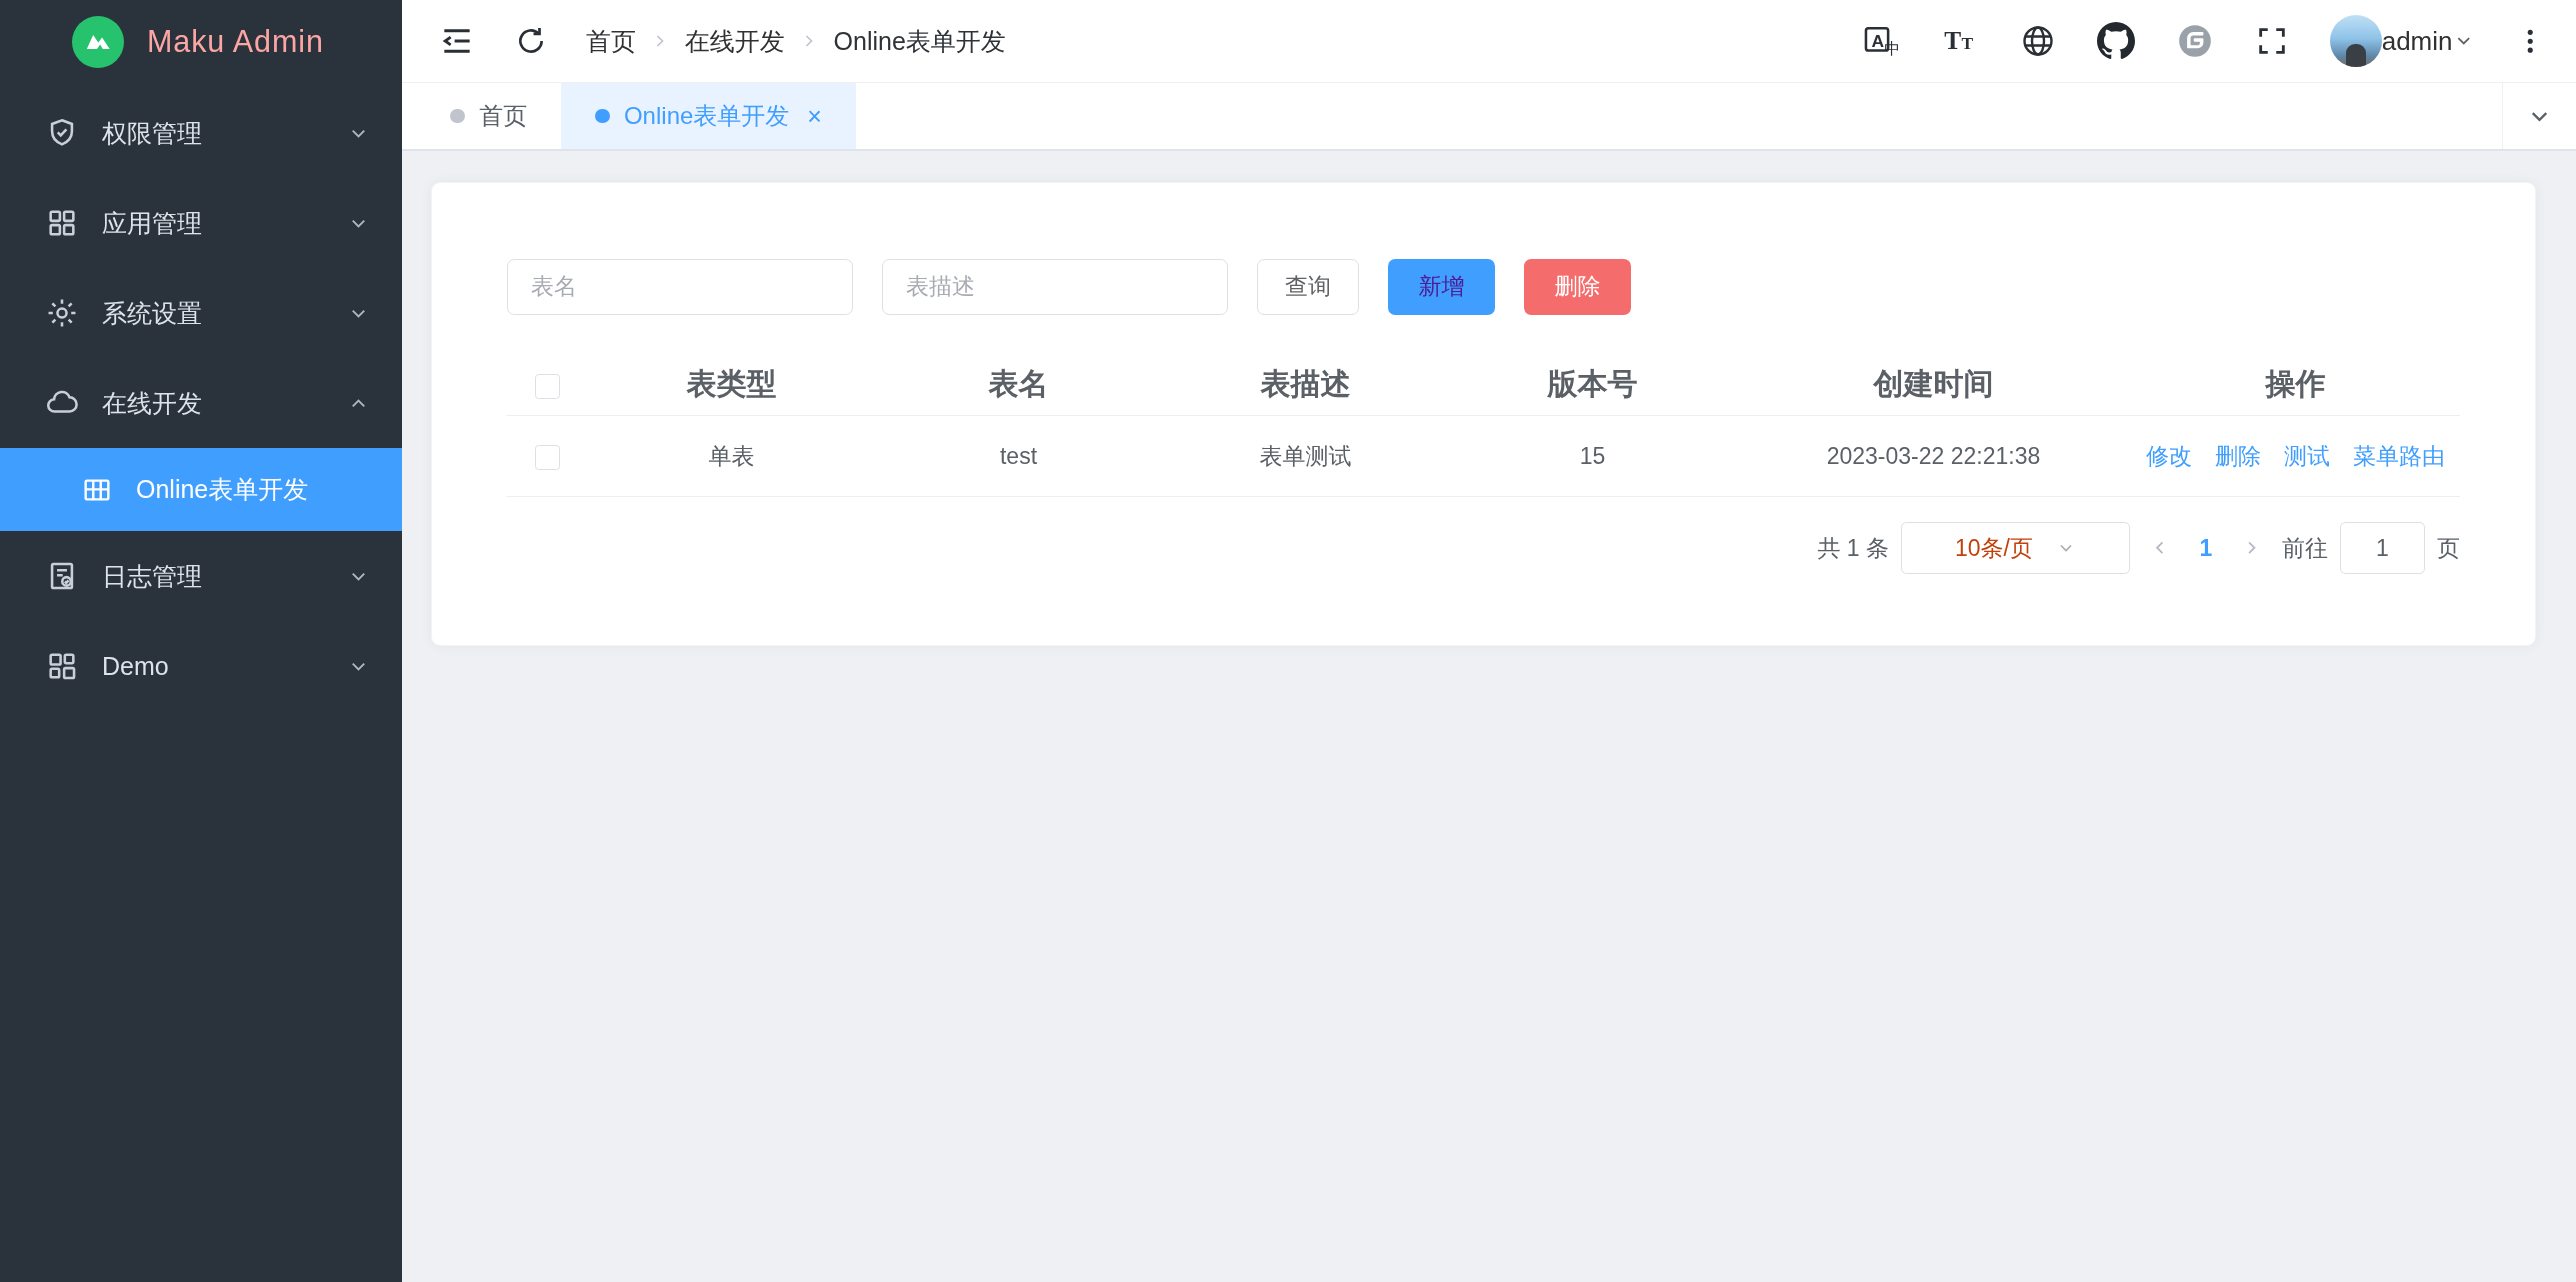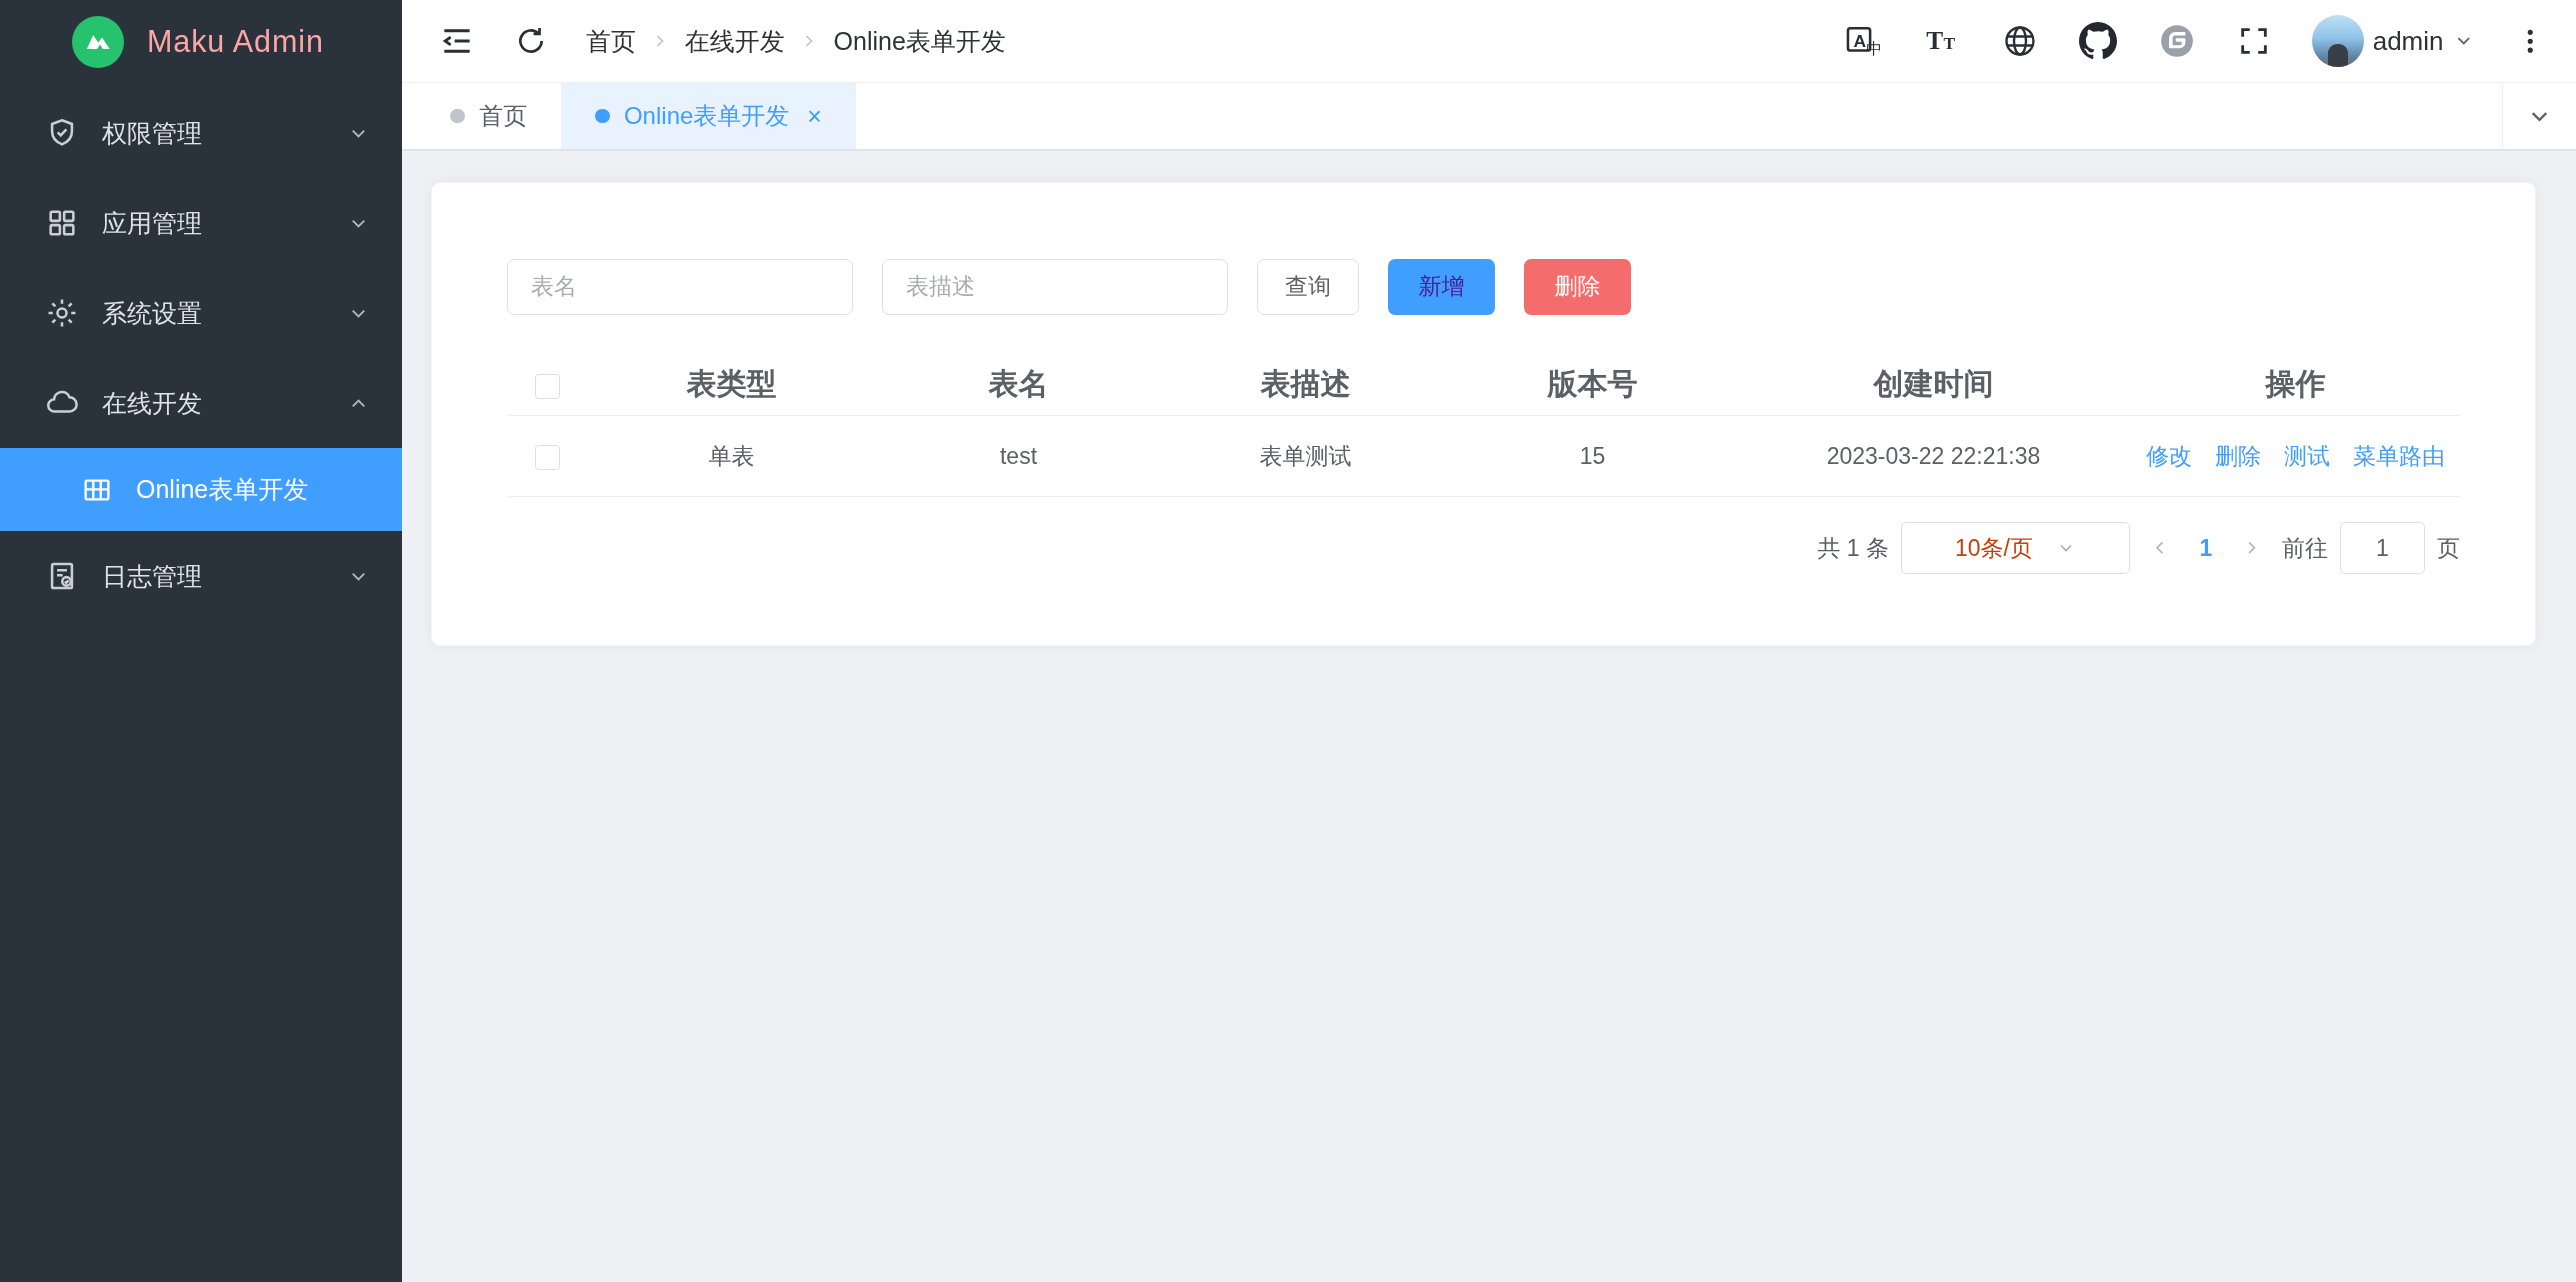--- a/index.html
+++ b/index.html
@@ -35,21 +35,21 @@
   .topbar-left { display:flex; align-items:center; gap:38px; }
   .breadcrumb { display:flex; align-items:center; gap:14.4px; font-size:25px; color:#303133; }
   .crumb { cursor:pointer; }
   .crumb-sep { width:20px; height:20px; color:#c0c4cc; }
   .crumb-last { color:#2f3338; }
   .topbar-right { margin-left:auto; display:flex; align-items:center; gap:41px; }
   .avatar { width:52px; height:52px; border-radius:50%; overflow:hidden; cursor:pointer;
             background:linear-gradient(180deg,#bfe0f5 0%,#8fc3e8 45%,#5d86a8 80%,#7a6a5c 100%); position:relative; }
   .avatar::after { content:""; position:absolute; left:50%; bottom:-3.6px; transform:translateX(-50%);
             width:20px; height:27px; border-radius:9px 9px 0 0; background:#3a3f46; }
-  .user-wrap { display:flex; align-items:center; gap:9px; cursor:pointer; }
+  .user-wrap { display:flex; align-items:center; gap:0; cursor:pointer; }
   .user-name { font-size:26px; color:#303133; }
 
   
   .tabbar { height:68px; background:#fff; border-bottom:2.7px solid #dfe3ea; display:flex; align-items:stretch; }
   .tabs { display:flex; padding-left:14.4px; flex:1; }
   .tab { display:flex; align-items:center; gap:14.4px; padding:0 34px; font-size:24px; color:#5a6068; cursor:pointer; }
   .tab-dot { width:14.4px; height:14.4px; border-radius:50%; background:#c0c4cc; }
   .tab.active { background:#e8f3ff; color:#409eff; }
   .tab.active .tab-dot { background:#409eff; }
   .tab-close { font-size:25px; color:#409eff; line-height:1; margin-left:3.6px; cursor:pointer; }
@@ -178,20 +178,36 @@
           </svg>
       </span>
       <span class="mi-label">日志管理</span>
       <span class="mi-arrow">
         <svg viewBox="0 0 24 24" fill="none" stroke="currentColor" stroke-width="2">
             <path d="M6 9l6 6 6-6"></path>
           </svg>
       </span>
     </div>
 
+    <div class="menu-item">
+      <span class="mi-icon">
+        <svg viewBox="0 0 24 24" fill="none" stroke="currentColor" stroke-width="1.8">
+            <rect x="4" y="4" width="7" height="7" rx="1"></rect>
+            <rect x="14" y="4" width="6" height="6" rx="1"></rect>
+            <rect x="4" y="14" width="6" height="6" rx="1"></rect>
+            <rect x="13.5" y="13.5" width="7" height="7" rx="1"></rect>
+          </svg>
+      </span>
+      <span class="mi-label">Demo</span>
+      <span class="mi-arrow">
+        <svg viewBox="0 0 24 24" fill="none" stroke="currentColor" stroke-width="2">
+            <path d="M6 9l6 6 6-6"></path>
+          </svg>
+      </span>
+    </div>
 
   </nav>
 </aside>
 
 <div class="main-col">
 
   <header class="topbar">
     <div class="topbar-left">
       <button class="icon-btn">
         <span>

